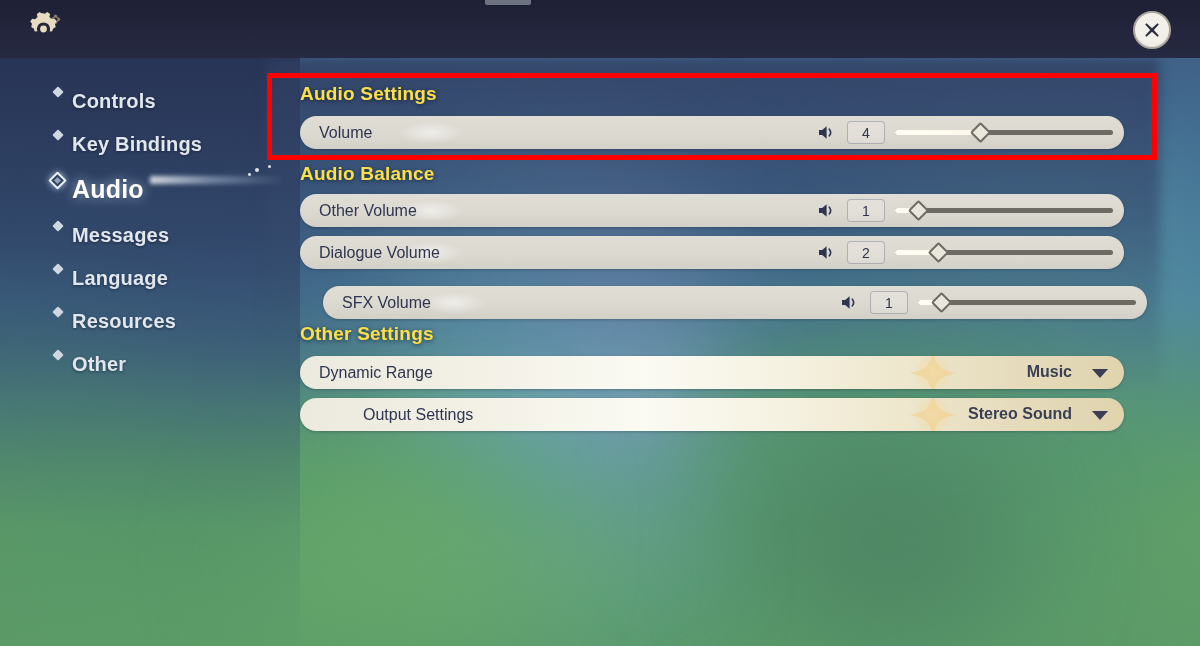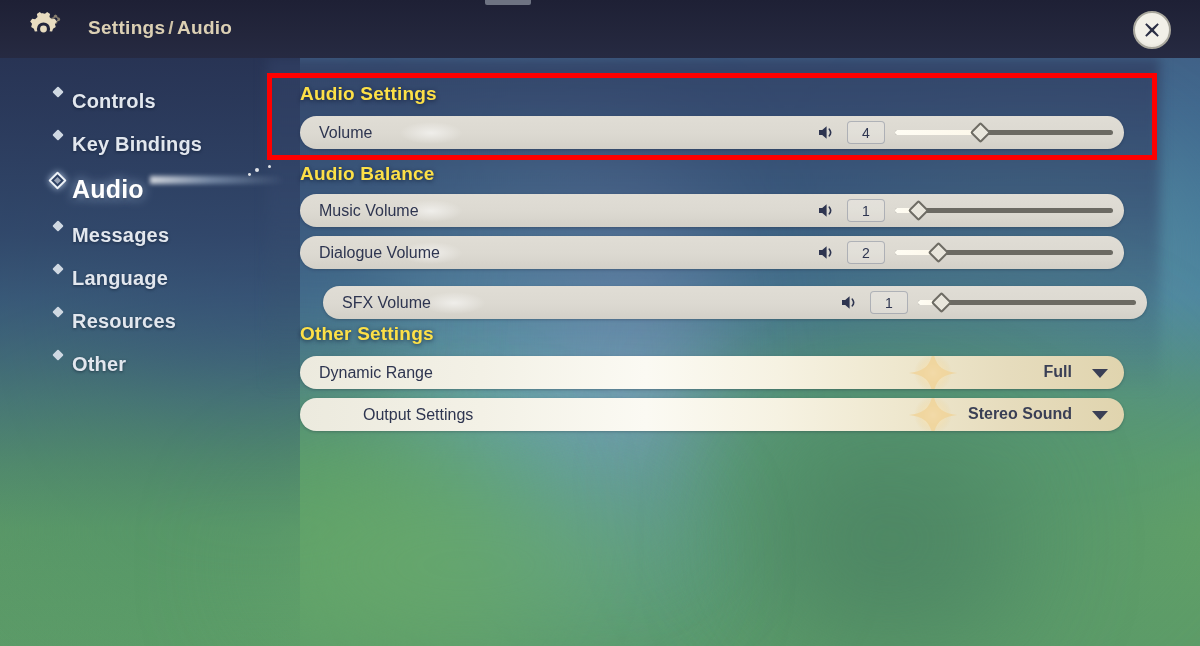--- a/index.html
+++ b/index.html
@@ -288,23 +288,20 @@
           <circle cx="31.5" cy="11.3" r="1.9" fill="#23263c"></circle>
         </g>
         <g fill="#e8dcc0">
           <path d="M20 3.2l3.6.9 2.4-2.0 3.1 2.2-.7 3.1 2.6 2.6 3.1-.7 2.2 3.1-2.0 2.4.9 3.6-2.9 1.7-1.0 3.0-3.6-.2-2.4 2.7-3.3-1.5-3.3 1.5-2.4-2.7-3.6.2-1.0-3.0-2.9-1.7.9-3.6-2.0-2.4 2.2-3.1 3.1.7 2.6-2.6-.7-3.1 3.1-2.2 2.4 2.0z" transform="translate(-1,2) scale(0.93)"></path>
         </g>
         <circle cx="19.5" cy="21" r="6.6" fill="#23263c"></circle>
         <circle cx="19.5" cy="21" r="3.4" fill="#e8dcc0"></circle>
       </svg>
     </div>
 
-    <div class="breadcrumb">
-      <span>Settings</span><span class="sep">/</span><span>Audio</span>
-    </div>
 
     <div id="close-button">
       <span>
         <svg width="22" height="22" viewBox="0 0 22 22">
           <path d="M5.5 4.2 L11 9.2 L16.5 4.2 L17.8 5.5 L12.8 11 L17.8 16.5 L16.5 17.8 L11 12.8 L5.5 17.8 L4.2 16.5 L9.2 11 L4.2 5.5 Z" fill="#2b2e44"></path>
         </svg>
       </span>
     </div>
   </div>
 
@@ -364,21 +361,21 @@
           <div class="value-box">4</div>
           <div class="track-wrap">
             <div class="track-bg"></div>
             <div class="track-fill" style="width: 39%;"></div>
             <div class="track-handle" style="left: 39%;"></div>
           </div>
         </div>
       </div>
       <div class="row" style="top: 194px;">
         <div class="row-watermark"></div>
-        <span class="row-label">Music Volume</span>
+        <span class="row-label">Other Volume</span>
         <div class="slider-cluster">
           <span>
             <svg class="speaker-icon" viewBox="0 0 19 17">
   <path d="M1 6 h3.2 L8.6 2.2 v12.6 L4.2 11 H1 Z" fill="#2e3550"></path>
   <path d="M11.3 5.2 a5.2 5.2 0 0 1 0 6.6" stroke="#2e3550" stroke-width="1.6" fill="none" stroke-linecap="round"></path>
 </svg>
           </span>
           <div class="value-box">1</div>
           <div class="track-wrap">
             <div class="track-bg"></div>
@@ -429,21 +426,21 @@
   <defs>
     <radialGradient id="spk" cx="50%" cy="50%" r="50%">
       <stop offset="0%" stop-color="#ffffff" stop-opacity="0.95"></stop>
       <stop offset="55%" stop-color="#f4dfae" stop-opacity="0.55"></stop>
       <stop offset="100%" stop-color="#e8cf96" stop-opacity="0"></stop>
     </radialGradient>
   </defs>
   <circle cx="28" cy="28" r="19" fill="url(#spk)"></circle>
   <path d="M28 4 C29.8 20 36 26.2 52 28 C36 29.8 29.8 36 28 52 C26.2 36 20 29.8 4 28 C20 26.2 26.2 20 28 4 Z" fill="#f0d49a" opacity="0.85"></path>
 </svg></div>
-        <div class="dd-value">Full</div>
+        <div class="dd-value">Music</div>
         <div class="dd-chevron"></div>
       </div>
       <div class="row dropdown" style="top: 398px; padding-left: 44px;">
         <span class="row-label">Output Settings</span>
         <div class="dd-sparkle"><svg viewBox="0 0 56 56">
   <defs>
     <radialGradient id="spk" cx="50%" cy="50%" r="50%">
       <stop offset="0%" stop-color="#ffffff" stop-opacity="0.95"></stop>
       <stop offset="55%" stop-color="#f4dfae" stop-opacity="0.55"></stop>
       <stop offset="100%" stop-color="#e8cf96" stop-opacity="0"></stop>

